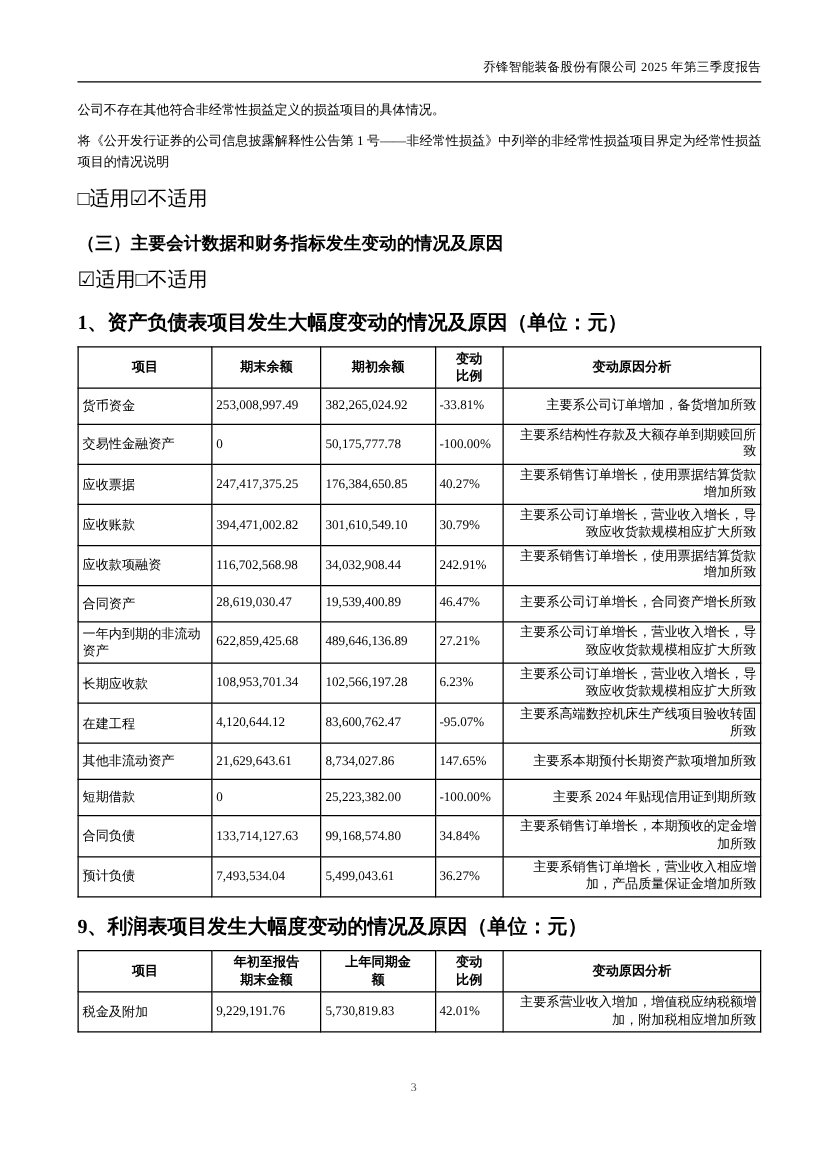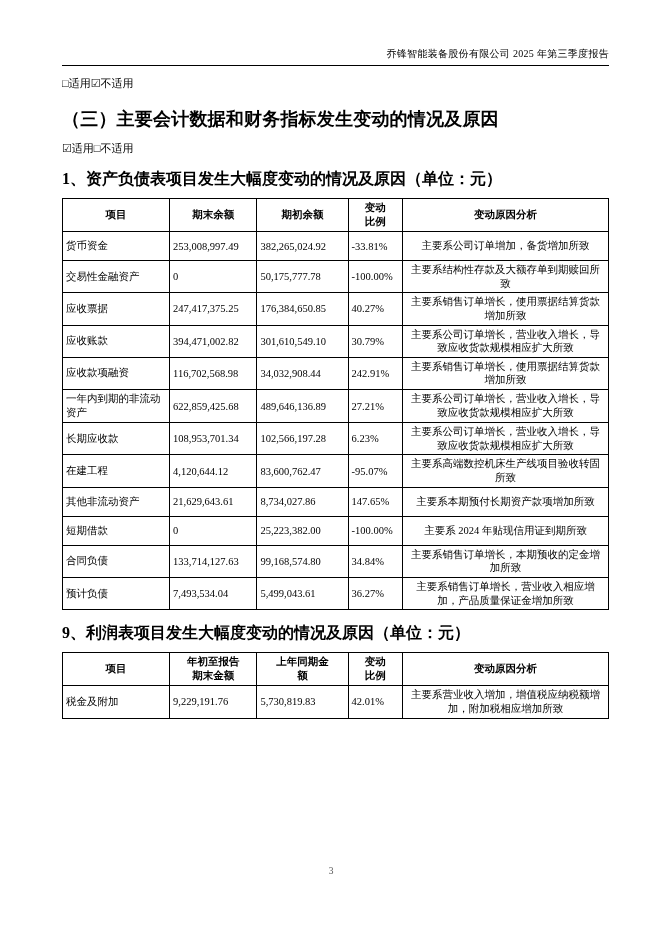--- a/index.html
+++ b/index.html
@@ -11,57 +11,59 @@
   .content{margin-left:62px;margin-right:53px;font-family:Liberation Serif, serif;}
   .doc-header{
     padding-top:47px;text-align:right;font-size:10px;letter-spacing:.3px;
     border-bottom:1.5px solid #000;padding-bottom:4px;
   }
   p.body-text{
     font-size:10.5px;line-height:1.55;margin:0;margin-top:9px;
     text-align:justify;
   }
   p.first{margin-top:15px;}
-  .checkbox-line{font-size:11px;margin:0;margin-top:10px;}
+  .checkbox-line{font-size:16px;margin:0;margin-top:10px;}
   h2.section-heading{
-    font-size:18px;font-weight:bold;margin:0;margin-top:16px;letter-spacing:.2px;
+    font-size:14px;font-weight:bold;margin:0;margin-top:16px;letter-spacing:.2px;
   }
   h3.table-title{font-size:16px;font-weight:bold;margin:0;margin-top:13px;}
   table.fin{
     width:100%;border-collapse:collapse;margin-top:8px;
     font-size:10.5px;table-layout:fixed;
   }
   table.fin th,table.fin td{
     border:1px solid #000;vertical-align:middle;
     padding:2px 3px;overflow:hidden;
   }
   table.fin th{
     font-weight:bold;text-align:center;height:26px;padding:2px 16px;
   }
   td.c-item{text-align:left;padding-left:3px;height:24px;}
   td.c-num{padding-right:6px;font-variant-numeric:tabular-nums;}
   td.c-pct{padding-right:2px;}
-  td.c-analysis{text-align:center;line-height:1.3;padding:2px 4px 2px 3px;}
+  td.c-analysis{text-align:right;line-height:1.3;padding:2px 4px 2px 3px;}
   .page-number{
     position:absolute;left:0;top:866px;width:100%;
     text-align:center;font-size:9.5px;color:#555;
   }
 </style>
 </head>
 <body>
 
 <div>
 
   <div class="content doc-header">
     <span>乔锋智能装备股份有限公司 2025 年第三季度报告</span>
   </div>
 
   <div class="content">
 
-
+    <p class="body-text first">公司不存在其他符合非经常性损益定义的损益项目的具体情况。</p>
+
+    <p class="body-text">将《公开发行证券的公司信息披露解释性公告第 1 号——非经常性损益》中列举的非经常性损益项目界定为经常性损益项目的情况说明</p>
 
     <p class="checkbox-line">□适用☑不适用</p>
 
 
     <h2 class="section-heading">（三）主要会计数据和财务指标发生变动的情况及原因</h2>
 
     <p class="checkbox-line">☑适用□不适用</p>
 
     <h3 class="table-title">1、资产负债表项目发生大幅度变动的情况及原因（单位：元）</h3>
 
@@ -112,20 +114,27 @@
             <td class="c-analysis">主要系公司订单增长，营业收入增长，导致应收货款规模相应扩大所致</td>
           </tr>
           <tr>
             <td class="c-item">应收款项融资</td>
             <td class="c-num">116,702,568.98</td>
             <td class="c-num">34,032,908.44</td>
             <td class="c-pct">242.91%</td>
             <td class="c-analysis">主要系销售订单增长，使用票据结算货款增加所致</td>
           </tr>
           <tr>
+            <td class="c-item">合同资产</td>
+            <td class="c-num">28,619,030.47</td>
+            <td class="c-num">19,539,400.89</td>
+            <td class="c-pct">46.47%</td>
+            <td class="c-analysis">主要系公司订单增长，合同资产增长所致</td>
+          </tr>
+          <tr>
             <td class="c-item">一年内到期的非流动资产</td>
             <td class="c-num">622,859,425.68</td>
             <td class="c-num">489,646,136.89</td>
             <td class="c-pct">27.21%</td>
             <td class="c-analysis">主要系公司订单增长，营业收入增长，导致应收货款规模相应扩大所致</td>
           </tr>
           <tr>
             <td class="c-item">长期应收款</td>
             <td class="c-num">108,953,701.34</td>
             <td class="c-num">102,566,197.28</td>

